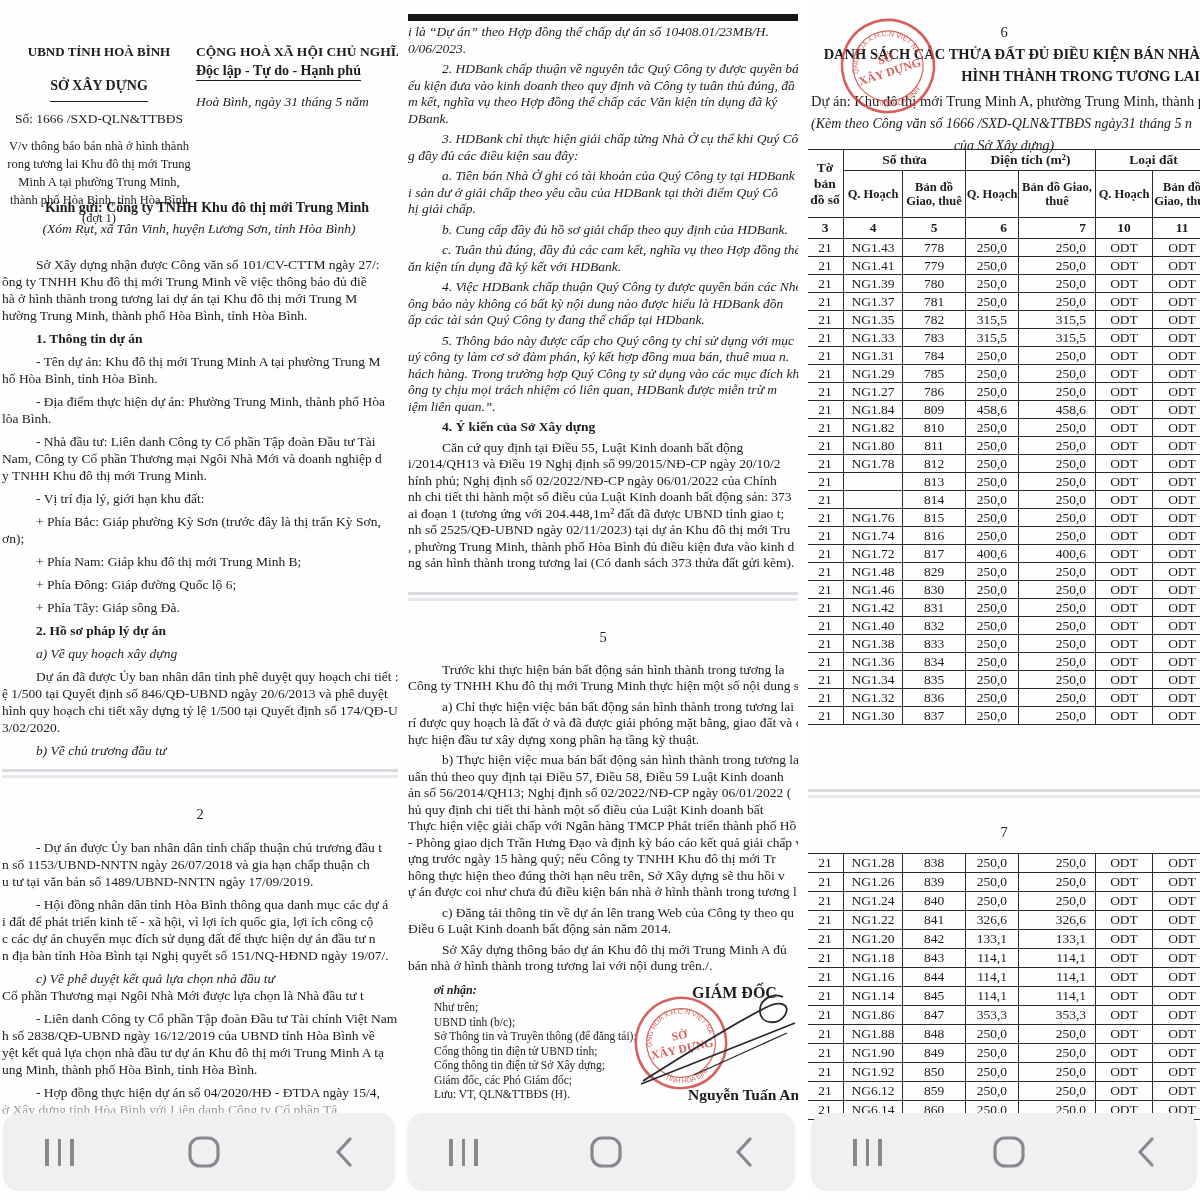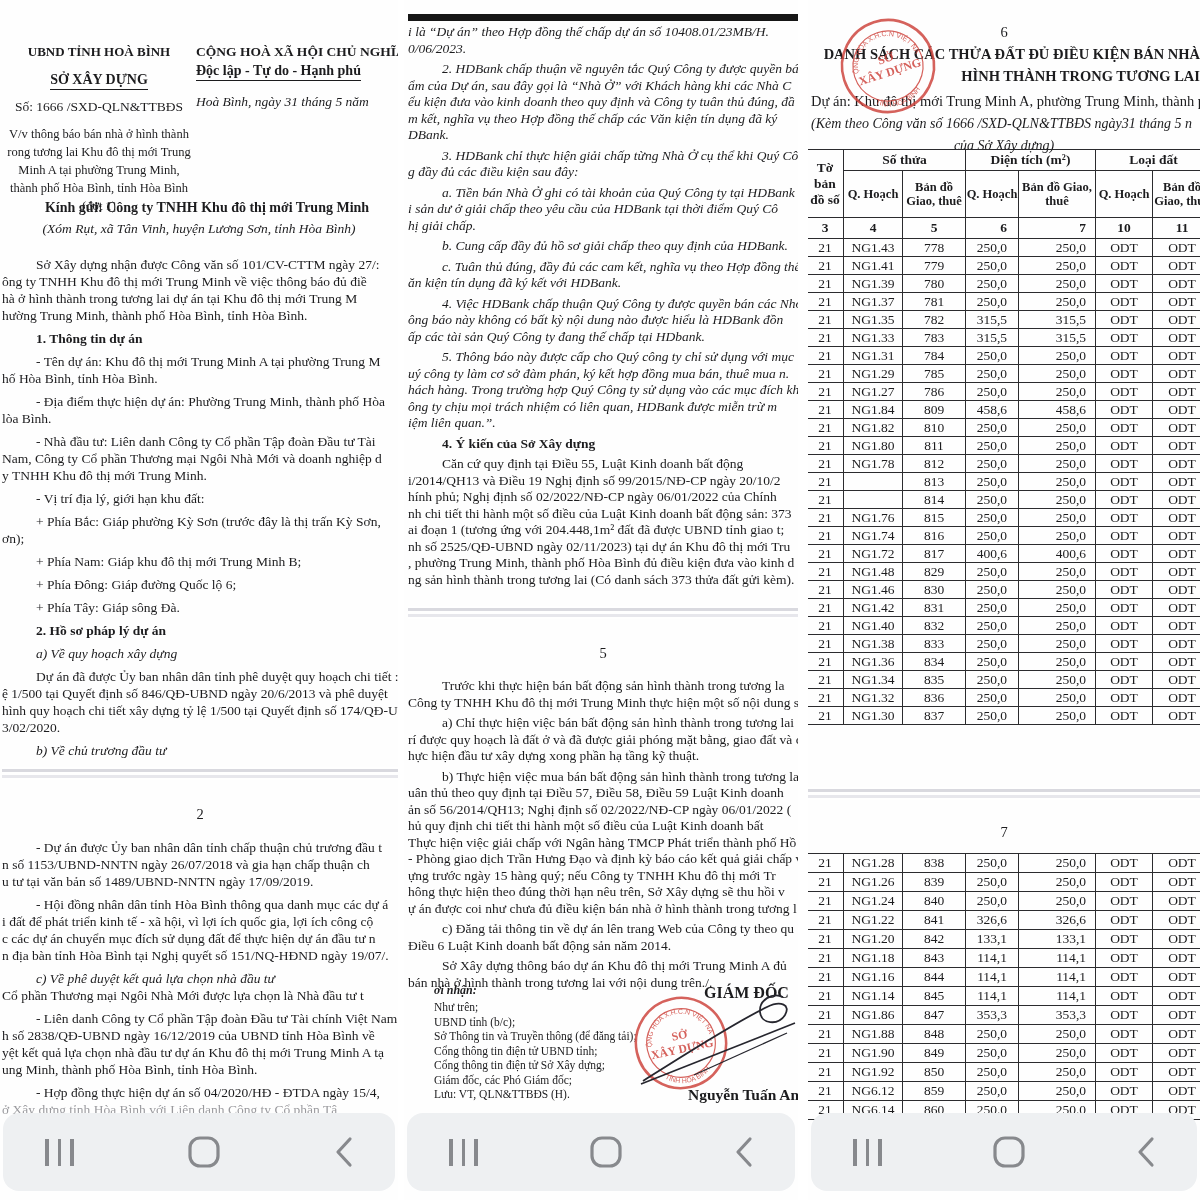--- a/index.html
+++ b/index.html
@@ -15,42 +15,42 @@
   .ln[data-c~="pi"]{padding-left:34px;margin-top:6px;}
   .ln[data-c~="b"]{font-weight:bold;}
   .ln[data-c~="i"]{font-style:italic;}
   .ln[data-c~="faint"]{color:#9a9a9e;}
   #p2 .ln{line-height:16.5px;}
   #p2 .ln[data-c~="pi"]{margin-top:4px;}
 
   
   .hdr-left{position:absolute;top:44px;left:6px;width:186px;text-align:center;}
   .org{font-size:13px;font-weight:bold;}
-  .dept{font-size:14px;font-weight:bold;display:inline-block;border-bottom:1.5px solid #1c1c1e;padding-bottom:1px;margin-top:12px;}
+  .dept{font-size:14px;font-weight:bold;display:inline-block;border-bottom:1.5px solid #1c1c1e;padding-bottom:7px;margin-top:18px;}
   .docno{font-size:13.5px;margin-top:9px;}
   .subject{font-size:12.5px;line-height:18px;margin-top:10px;}
   .hdr-right{position:absolute;top:44px;left:196px;width:260px;white-space:nowrap;}
   .nat1{font-size:13.5px;font-weight:bold;}
   .nat2{font-size:14px;font-weight:bold;display:inline-block;border-bottom:1.5px solid #1c1c1e;padding-bottom:1px;margin-top:3px;}
   .dateline{font-style:italic;font-size:13.5px;margin-top:13px;}
   .kg{position:absolute;top:200px;left:16px;right:0;text-align:center;font-weight:bold;font-size:14px;}
   .kga{position:absolute;top:221px;left:0;right:0;text-align:center;font-style:italic;font-size:13.5px;}
   .body1{position:absolute;top:250px;left:2px;right:0;}
   .body2{position:absolute;top:24px;left:4px;right:0;}
 
   .pagebrk{height:13px;margin-top:8px;
     background:linear-gradient(#ffffff 0 2px,#d9d9df 2px 5px,#ffffff 5px 8px,#e7e7ec 8px 11px,#ffffff 11px);}
   .pgnum{text-align:center;font-size:14.5px;margin:26px 0 16px 0;}
 
   .topbar{position:absolute;top:14px;left:4px;right:0;height:7px;background:#161616;}
 
   
   .nn-label{position:absolute;top:983px;left:30px;font-size:12px;font-weight:bold;font-style:italic;}
   .nn-list{position:absolute;top:1000px;left:30px;font-size:11.5px;line-height:14.5px;}
-  .gd{position:absolute;top:984px;left:300px;font-weight:bold;font-size:16px;white-space:nowrap;}
+  .gd{position:absolute;top:984px;left:288px;font-weight:bold;font-size:16px;white-space:nowrap;}
   .signer{position:absolute;top:1086px;left:284px;font-weight:bold;font-size:15.5px;white-space:nowrap;}
   .stamp{position:absolute;opacity:.85;}
   .sig{position:absolute;left:235px;top:985px;}
 
   
   .pg-abs{position:absolute;left:0;right:0;text-align:center;font-size:14.5px;}
   .title-l{position:absolute;left:0;right:0;text-align:right;font-weight:bold;font-size:14.5px;white-space:nowrap;}
   .proj{position:absolute;top:93px;left:3px;font-size:14.5px;white-space:nowrap;}
   .att1{position:absolute;top:116px;left:3px;font-style:italic;font-size:14px;white-space:nowrap;}
   .att2{position:absolute;top:138px;left:0;right:0;text-align:center;font-style:italic;font-size:14px;}
@@ -166,21 +166,20 @@
 </div>
 
 <div class="panel" id="p2">
   <div class="topbar"></div>
   <div class="body2">
     <div>
 
     <div class="ln" data-c="i">i là “Dự án” theo Hợp đồng thế chấp dự án số 10408.01/23MB/H.</div>
         <div class="ln" data-c="i">0/06/2023.</div>
         <div class="ln" data-c="pi i">2. HDBank chấp thuận về nguyên tắc Quý Công ty được quyền bán</div>
-        <div class="ln" data-c="i">ẩm của Dự án, sau đây gọi là “Nhà Ở” với Khách hàng khi các Nhà C</div>
         <div class="ln" data-c="i">ểu kiện đưa vào kinh doanh theo quy định và Công ty tuân thủ đúng, đầ</div>
         <div class="ln" data-c="i">m kết, nghĩa vụ theo Hợp đồng thế chấp các Văn kiện tín dụng đã ký</div>
         <div class="ln" data-c="i">DBank.</div>
         <div class="ln" data-c="pi i">3. HDBank chỉ thực hiện giải chấp từng Nhà Ở cụ thể khi Quý Côn</div>
         <div class="ln" data-c="i">g đầy đủ các điều kiện sau đây:</div>
         <div class="ln" data-c="pi i">a. Tiền bán Nhà Ở ghi có tài khoản của Quý Công ty tại HDBank đ</div>
         <div class="ln" data-c="i">i sản dư ở giải chấp theo yêu cầu của HDBank tại thời điểm Quý Cô</div>
         <div class="ln" data-c="i">hị giải chấp.</div>
         <div class="ln" data-c="pi i">b. Cung cấp đầy đủ hồ sơ giải chấp theo quy định của HDBank.</div>
         <div class="ln" data-c="pi i">c. Tuân thủ đúng, đầy đủ các cam kết, nghĩa vụ theo Hợp đồng thế c</div>

